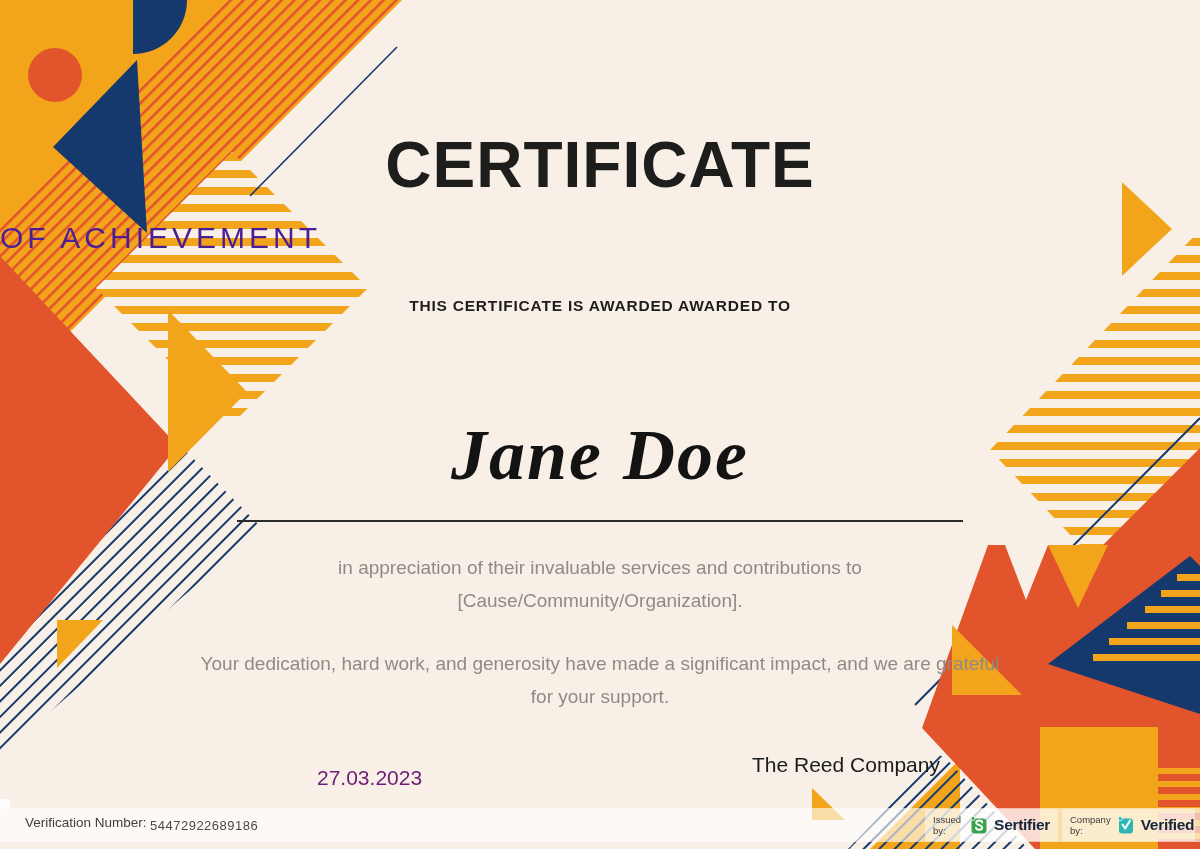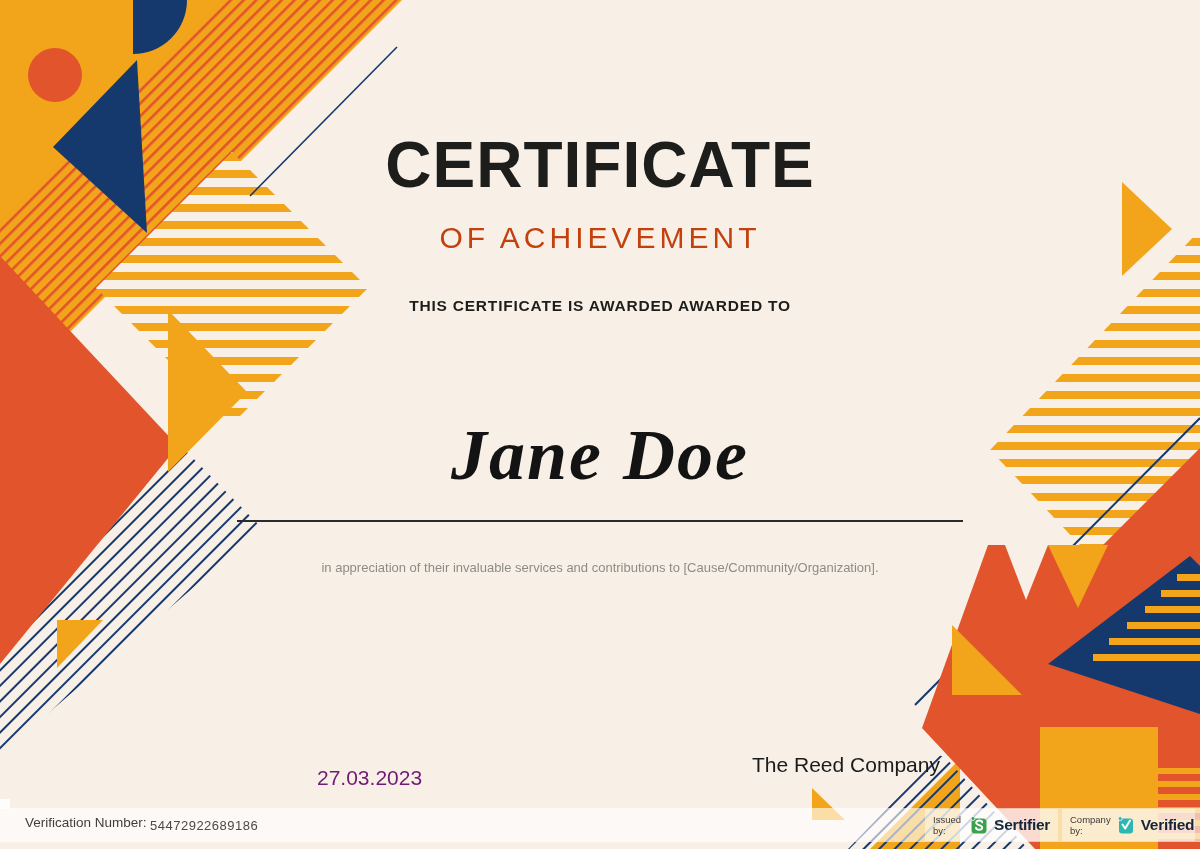--- a/index.html
+++ b/index.html
@@ -11,41 +11,41 @@
     font-family:"Liberation Sans", sans-serif;
   }
   .deco{position:absolute;left:0;top:0;width:1200px;height:849px;}
   .txt{position:absolute;white-space:nowrap;}
   .title{
     left:0;right:0;top:128px;text-align:center;
     font-size:64px;font-weight:800;letter-spacing:1px;
     color:#1d1d1b;
   }
   .subtitle{
-    left:0;right:0;top:221px;text-align:center;
+    left:0;right:0;top:221px;text-align:left;
     font-size:30px;font-weight:400;letter-spacing:4px;
-    color:#c2410c;
+    color:#4c1d95;
   }
   .award-line{
     left:0;right:0;top:297px;text-align:center;
     font-size:15.5px;font-weight:700;letter-spacing:0.8px;
     color:#1d1d1b;
   }
   .recipient{
     left:0;right:0;top:414px;text-align:center;
     font-family:"Liberation Serif", serif;font-style:italic;font-weight:700;
     font-size:72px;color:#131313;letter-spacing:2px;
   }
   .name-rule{
     position:absolute;left:237px;top:520px;width:726px;height:2px;
     background:#2b2b2b;
   }
   .para{
     position:absolute;left:200px;width:800px;text-align:center;
-    font-size:13px;line-height:33px;color:#8e8b86;white-space:normal;
+    font-size:19px;line-height:33px;color:#8e8b86;white-space:normal;
   }
   .para1{top:551px;}
   .para2{top:647px;}
   .date{left:317px;top:753px;font-size:21px;color:#701a75;margin-top:13px;}
   .issuer{left:752px;top:753px;font-size:21px;color:#1b1b1b;}
   .verify-bar{
     position:absolute;left:0;top:808px;width:1200px;height:34px;
     background:rgba(255,255,255,0.62);
   }
   .verify-tab{position:absolute;left:0;top:799px;width:10px;height:10px;background:rgba(255,255,255,0.85);}
@@ -126,20 +126,21 @@
   </svg>
 
   <div class="txt title">CERTIFICATE</div>
   <div class="txt subtitle">OF ACHIEVEMENT</div>
   <div class="txt award-line">THIS CERTIFICATE IS AWARDED AWARDED TO</div>
 
   <div class="txt recipient">Jane Doe</div>
   <div class="name-rule"></div>
 
   <div class="para para1">in appreciation of their invaluable services and contributions to [Cause/Community/Organization].</div>
+  <div class="para para2">Your dedication, hard work, and generosity have made a significant impact, and we are grateful for your support.</div>
 
   <div class="txt date">27.03.2023</div>
   <div class="txt issuer">The Reed Company</div>
 
   <div class="verify-tab"></div>
   <div class="verify-bar"></div>
   <div class="txt verify-label">Verification Number:</div>
   <div class="txt verify-number">54472922689186</div>
 
   <div class="brand-box issued-box">

